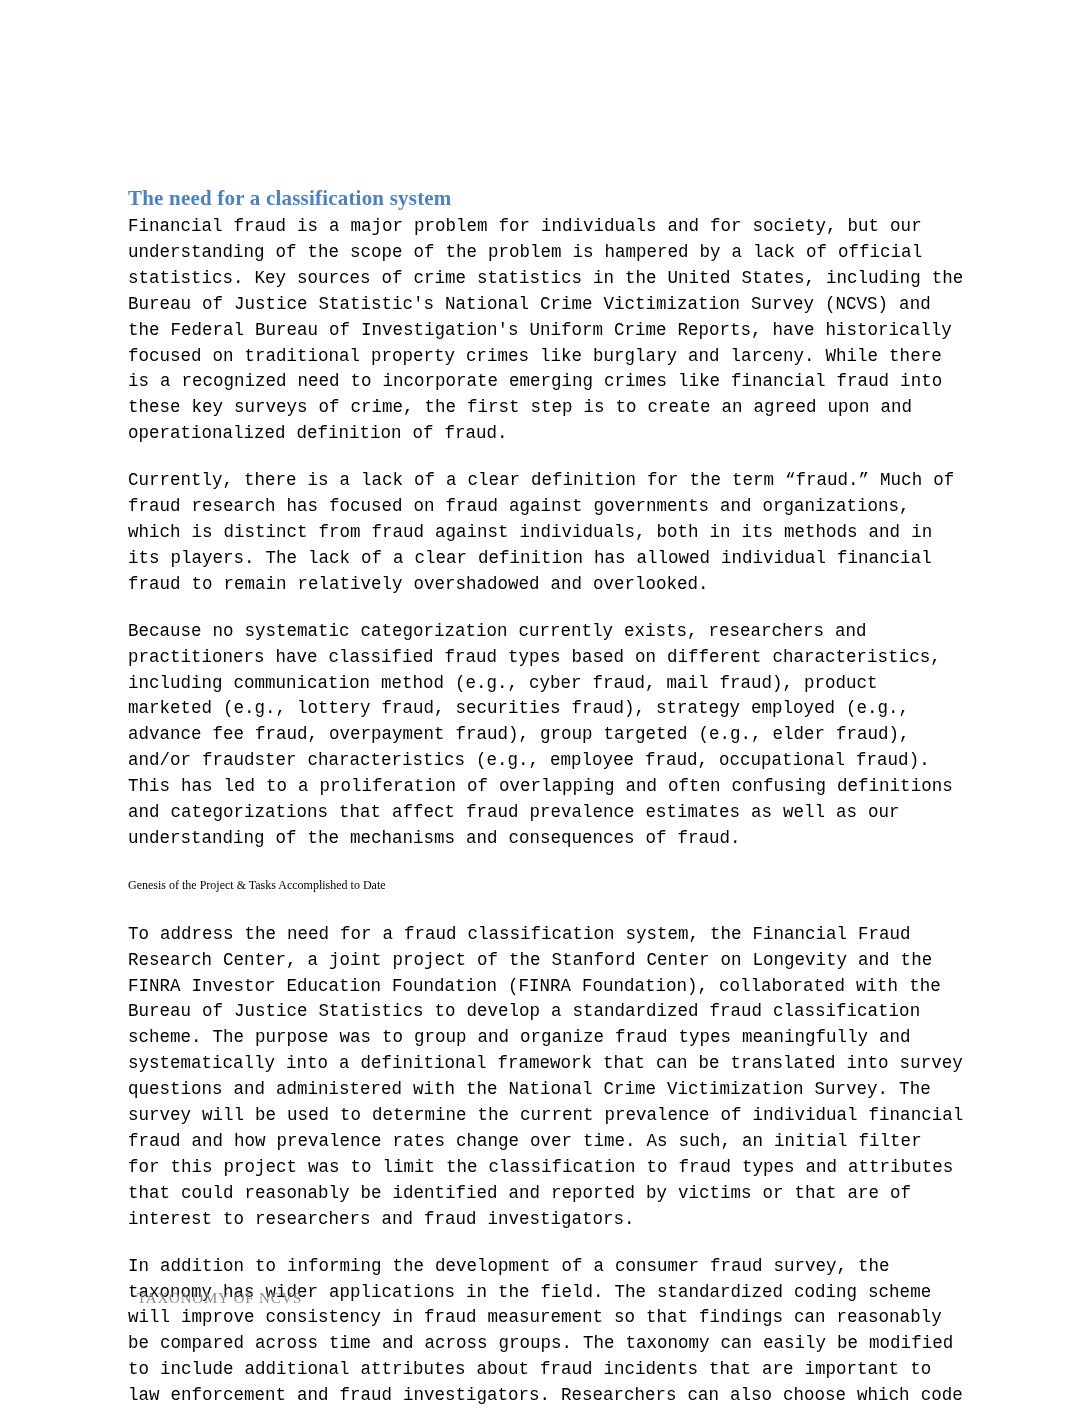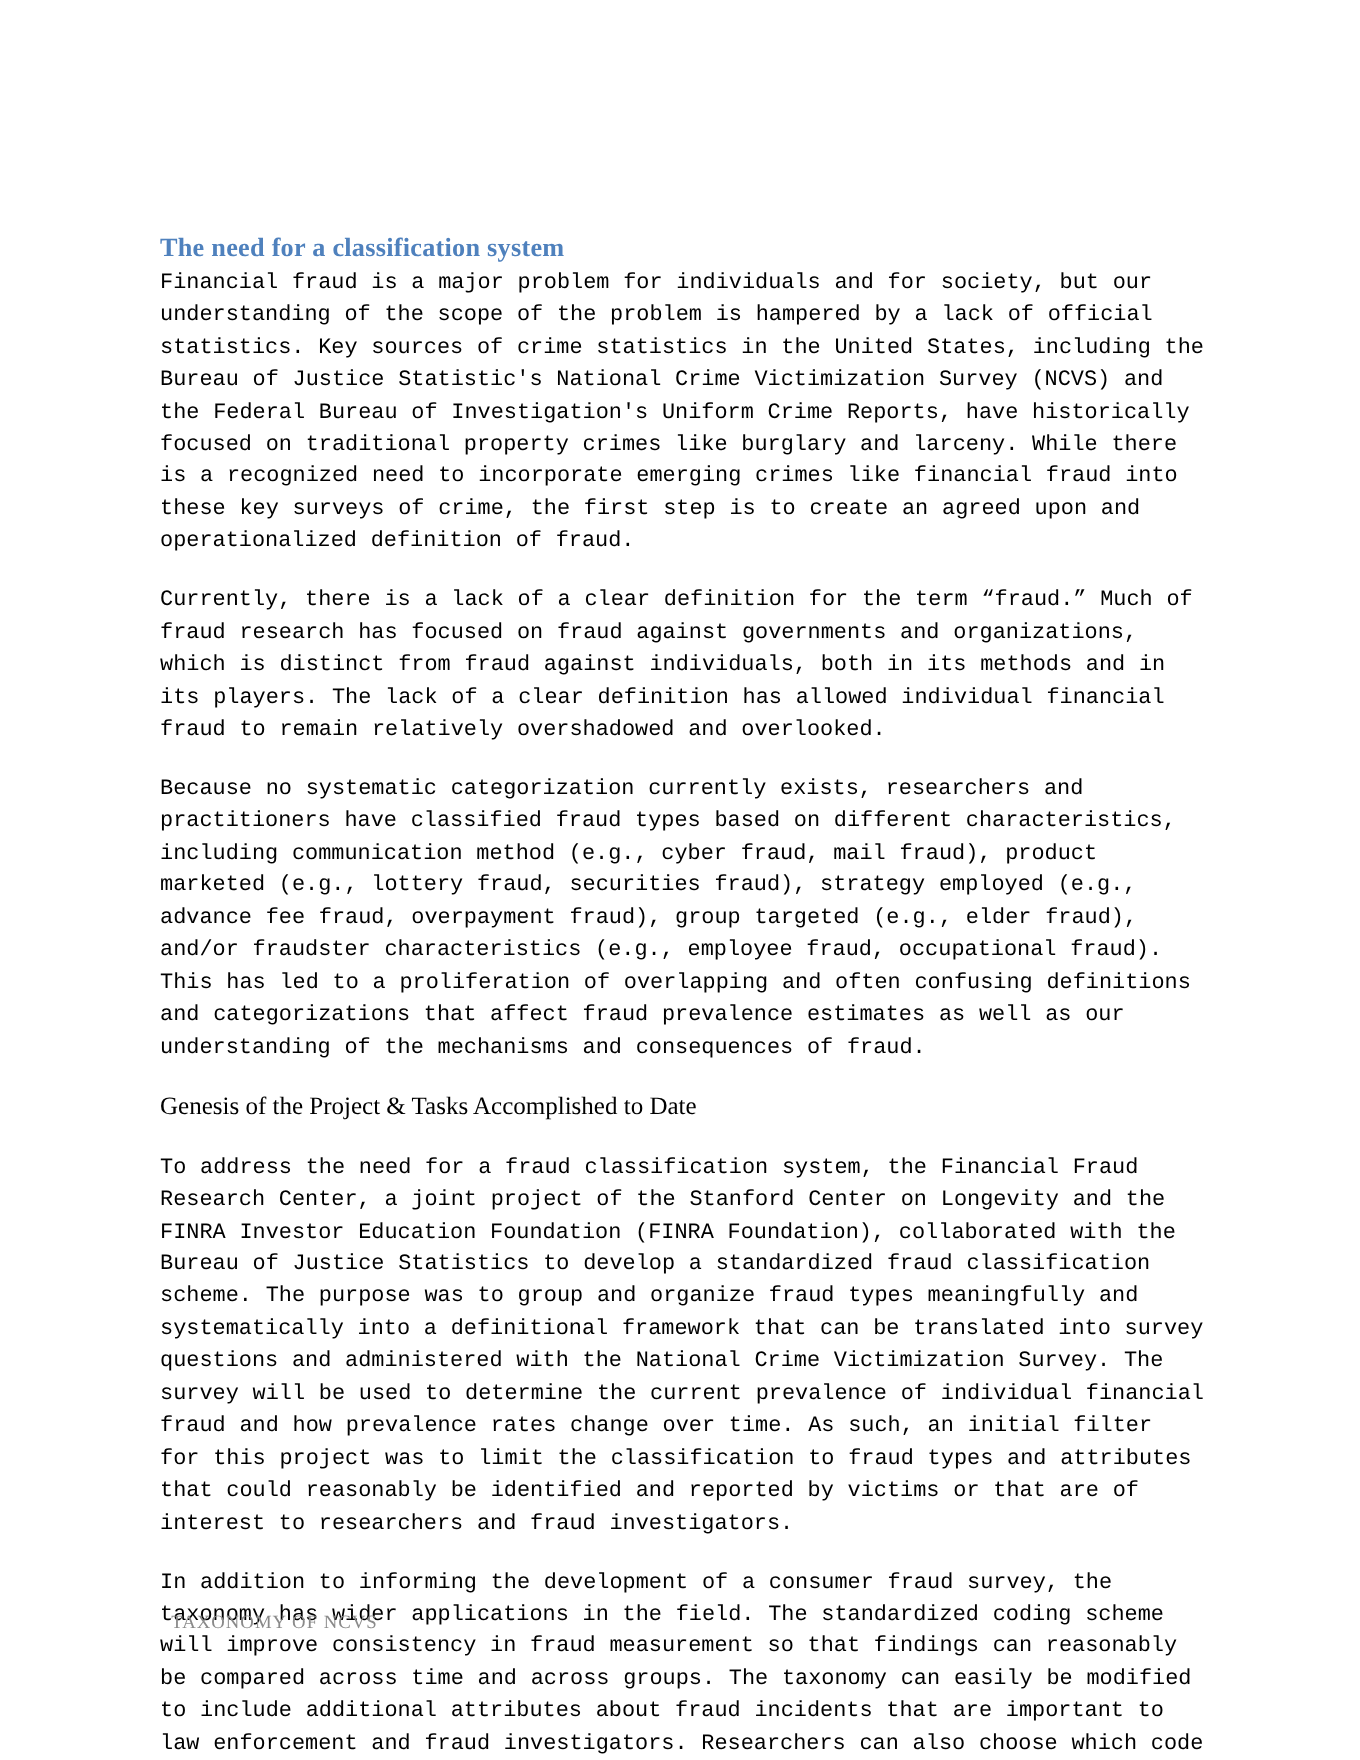--- a/index.html
+++ b/index.html
@@ -39,21 +39,21 @@
     font-size: 17.5px;
     line-height: 25.9px;
     margin: 0 0 21px 0;
     word-spacing: 0.5px;
     font-family: Liberation Mono, monospace;
   }
   p.body-paragraph:last-of-type {
     margin-bottom: 0;
   }
   p.section-subtitle {
-    font-size: 20px;
+    font-size: 12px;
     line-height: 25.9px;
     margin: 0 0 23px 0;
   }
   .footer {
     position: absolute;
     left: 137px;
     top: 1290px;
     font-family: "Liberation Serif", serif;
     font-size: 15px;
     letter-spacing: 0.8px;

